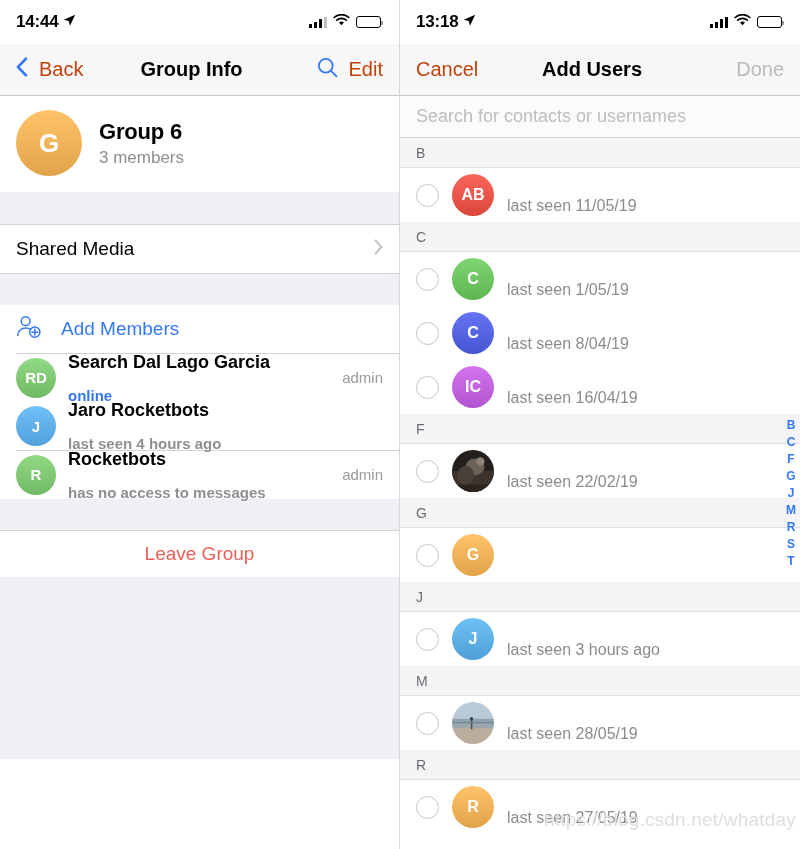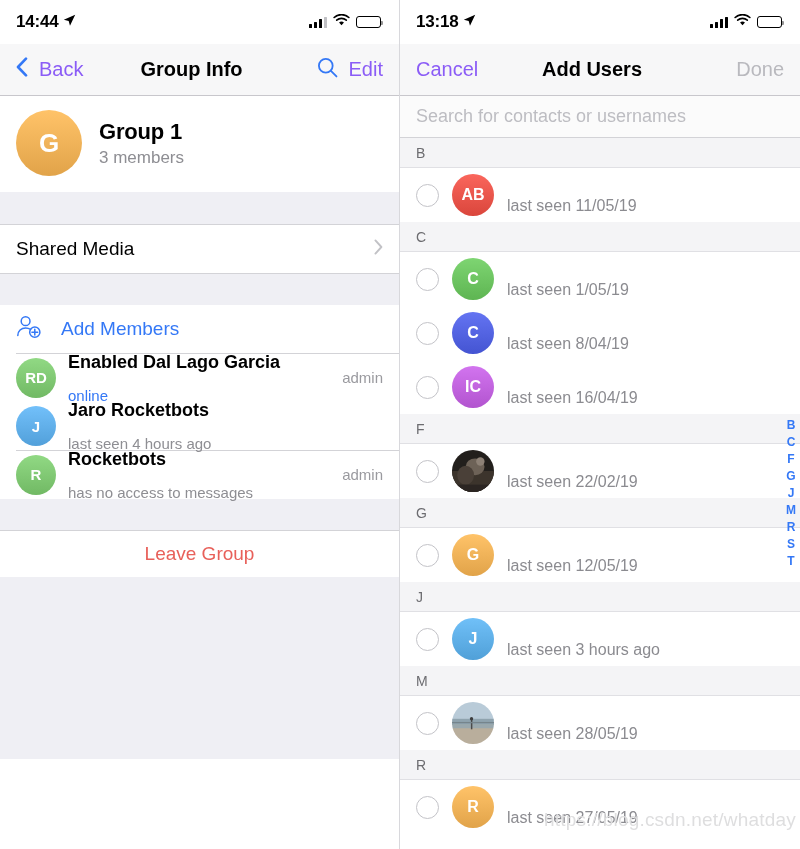--- a/index.html
+++ b/index.html
@@ -62,21 +62,21 @@
   .navbar {
     height: 52px;
     background: #f7f7f8;
     border-bottom: 0.5px solid #c8c7cc;
     display: flex; align-items: center;
     position: relative;
     padding: 0 16px;
   }
   .nav-left, .nav-right {
     display: flex; align-items: center; gap: 11px;
-    font-size: 20px; color: #8b5cf6;
+    font-size: 20px; color: #c2410c;
     z-index: 2; cursor: pointer;
   }
   .nav-right { margin-left: auto; }
   .nav-title {
     position: absolute; left: 0; right: 16px; text-align: center;
     font-size: 20px; font-weight: bold; color: #000;
   }
   .nav-disabled { color: #b9b9be; cursor: default; }
   .chev-back { display:block; }
 
@@ -122,21 +122,21 @@
   }
   .add-row .label { font-size: 19px; color: #3478f6; }
 
   
   .mrow {
     height: 48px; display: flex; align-items: center;
     padding: 0 16px; background: #fff; gap: 12px;
   }
   .mrow .txt { display: flex; flex-direction: column; justify-content: center; min-width:0;}
   .mrow .name { font-size: 18px; font-weight: bold; color: #000; white-space: nowrap;}
-  .mrow .status { font-size: 15px; color: #8e8e93; margin-top: 14px; white-space: nowrap;}
+  .mrow .status { font-size: 15px; color: #8e8e93; margin-top: 14px; white-space: nowrap; font-weight: bold;}
   .mrow .status.online { color: #3478f6; }
   .mrow .admin { margin-left: auto; font-size: 15px; color: #9a9a9f; padding-left: 8px; text-align: center;}
 
   
   .leave {
     height: 46px; background: #fff;
     display: flex; align-items: center; justify-content: center;
     font-size: 19px; color: #e8605a; cursor: pointer;
   }
 
@@ -252,21 +252,21 @@
         </span>
         <span>Edit</span>
       </div>
     </div>
 
     <div class="group-head">
       <div class="avatar big" id="group-avatar" style="background: linear-gradient(rgb(255, 195, 105) 0%, rgb(225, 163, 73) 100%);">
         <span>G</span>
       </div>
       <div>
-        <div class="g-name">Group 1</div>
+        <div class="g-name">Group 6</div>
         <div class="g-sub">3 members</div>
       </div>
     </div>
 
     <div class="group-gap" style="height:32px"></div>
     <div class="hr-full"></div>
 
     <div class="hr"></div>
     <div class="srow">
       <span class="label">Shared Media</span>
@@ -292,21 +292,21 @@
       </span>
       <span class="label">Add Members</span>
     </div>
     <div class="hr"></div>
 
     <div class="mrow">
       <div class="avatar sm" id="mem-av-0" style="background: linear-gradient(rgb(145, 217, 132) 0%, rgb(113, 185, 100) 100%);">
         <span>RD</span>
       </div>
       <div class="txt">
-        <span class="name">Enabled Dal Lago Garcia</span>
+        <span class="name">Search Dal Lago Garcia</span>
         <span class="status online">online</span>
       </div>
       <span class="admin">admin</span>
     </div>
     <div class="hr"></div>
 
     <div class="mrow">
       <div class="avatar sm" id="mem-av-1" style="background: linear-gradient(rgb(114, 192, 250) 0%, rgb(82, 160, 218) 100%);">
         <span>J</span>
       </div>
@@ -430,21 +430,20 @@
             </svg>
           </div>
           <div class="meta">last seen 22/02/19</div>
         </div>
         <div class="sechead">G</div>
         <div class="crow">
           <div class="radio"></div>
           <div class="avatar md" style="background: linear-gradient(rgb(255, 195, 105) 0%, rgb(225, 163, 73) 100%);">
             <span>G</span>
           </div>
-          <div class="meta">last seen 12/05/19</div>
         </div>
         <div class="sechead">J</div>
         <div class="crow">
           <div class="radio"></div>
           <div class="avatar md" style="background: linear-gradient(rgb(112, 192, 248) 0%, rgb(80, 160, 216) 100%);">
             <span>J</span>
           </div>
           <div class="meta">last seen 3 hours ago</div>
         </div>
         <div class="sechead">M</div>

